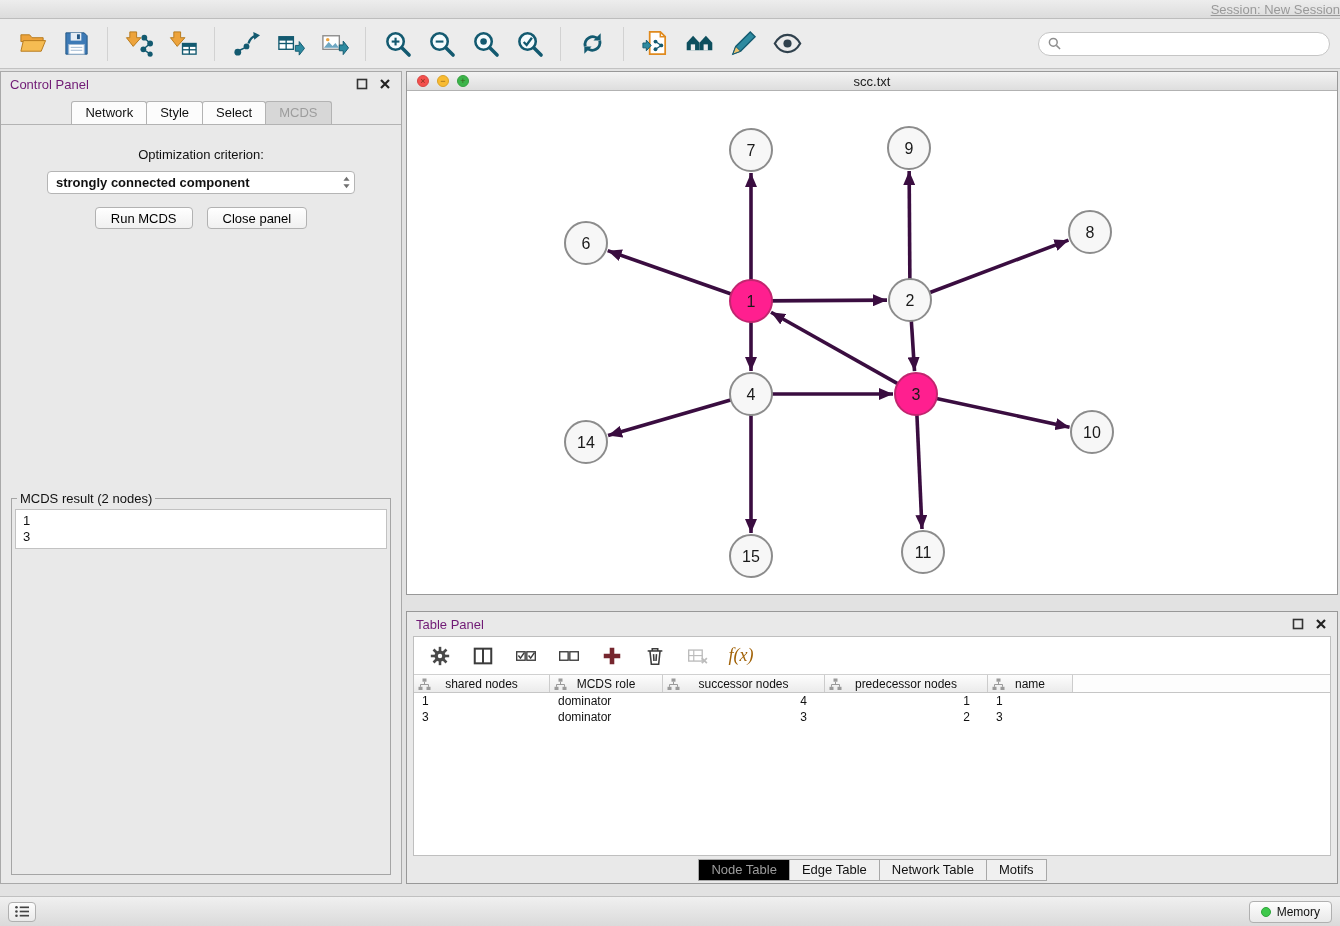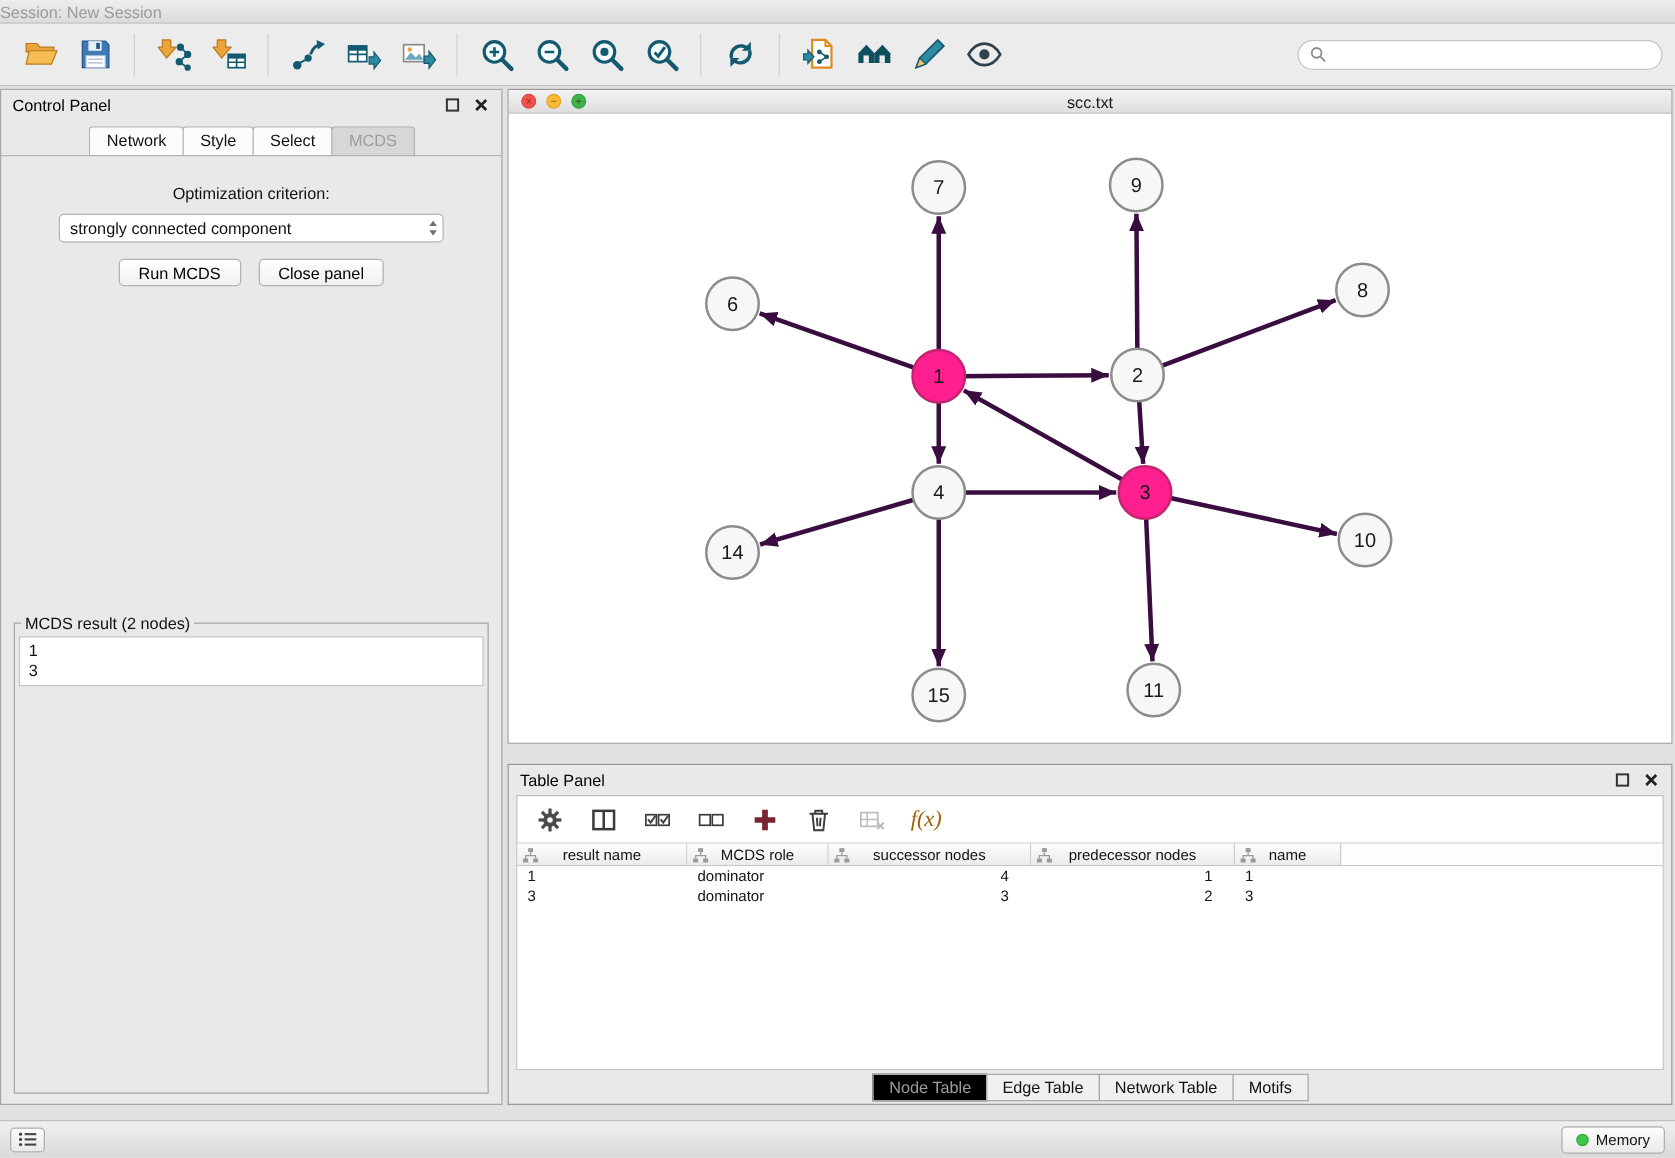--- a/index.html
+++ b/index.html
@@ -3,54 +3,54 @@
 <meta charset="utf-8">
 <style>
   * { margin:0; padding:0; box-sizing:border-box; }
   html,body { width:1340px; height:926px; overflow:hidden; }
   body { font-family:"Liberation Sans", sans-serif; font-size:13px; color:#111; background:#e0e0e0; }
 
   .window { position:relative; width:1340px; height:926px; background:#e2e2e2; }
 
   
   .titlebar { height:19px; background:linear-gradient(#ededed,#dcdcdc); border-bottom:1px solid #bdbdbd;
-              text-align:left; line-height:19px; font-size:13px; color:#9a9a9a; }
+              text-align:right; line-height:19px; font-size:13px; color:#9a9a9a;text-decoration:underline; }
 
   
   .toolbar { height:50px; background:#ececec; border-bottom:1px solid #c2c2c2;
              display:flex; align-items:center; padding:0 10px; }
   .tb-icon { width:36px; height:36px; display:inline-flex; align-items:center; justify-content:center; margin:0 4px; cursor:default; }
   .tb-icon svg { width:29px; height:29px; }
   .tb-sep { width:1px; height:34px; background:#d2d2d2; margin:0 9px; }
   .tb-spacer { flex:1; }
   .search-box { width:292px; height:24px; background:#fff; border:1px solid #c5c5c5; border-radius:12px;
                 display:flex; align-items:center; padding:0 9px; gap:5px; }
   .search-box svg { width:13px; height:13px; flex:none; }
   .search-box input { border:none; outline:none; flex:1; background:transparent; font:12px "Liberation Sans",sans-serif; }
 
   
   .main { position:absolute; top:70px; left:0; right:0; bottom:30px; display:flex; gap:4px; padding:1px 2px 12px 0; }
 
   
   .control-panel { width:402px; background:#e9e9e9; border:1px solid #a9a9a9; display:flex; flex-direction:column; }
   .panel-header { height:24px; display:flex; align-items:center; padding:0 9px; flex:none; }
-  .ph-title { flex:1; font-size:13px; color:#000000; }
+  .ph-title { flex:1; font-size:13px; color:#701a75; }
   .ph-btn { width:15px; height:15px; margin-left:8px; display:inline-flex; align-items:center; justify-content:center; }
   .ph-btn svg { width:12px; height:12px; }
 
   .cp-tabs { display:flex; justify-content:center; padding-top:5px; border-bottom:1px solid #b3b3b3; flex:none; }
   .cp-tab { border:1px solid #b3b3b3; border-bottom:none; background:#fcfcfc; padding:3px 13px 4px;
             font-size:13px; margin-right:-1px; border-radius:3px 3px 0 0; cursor:default; }
   .cp-tab.active { background:#d7d7d7; color:#9d9d9d; }
 
   .cp-body { flex:1; display:flex; flex-direction:column; padding-top:22px; overflow:hidden; }
   .opt-label { text-align:center; margin-bottom:9px; font-size:13px; }
   .cp-select { width:308px; height:23px; margin:0 auto; background:#fff; border:1px solid #b5b5b5; border-radius:4px;
                display:flex; align-items:center; padding:0 3px 0 8px; font-size:13px; }
-  .cp-select .sel-val { flex:1; white-space:nowrap; overflow:hidden; }
+  .cp-select .sel-val { flex:1; white-space:nowrap; overflow:hidden;font-weight:bold; }
   .select-arrows svg { width:9px; height:15px; display:block; }
   .cp-buttons { display:flex; justify-content:center; gap:14px; margin-top:13px; }
   .cp-btn { height:22px; padding:0 15px; font:13px "Liberation Sans",sans-serif; background:linear-gradient(#ffffff,#f0f0f0);
             border:1px solid #b2b2b2; border-radius:4px; cursor:default; }
 
   .result-box { margin:auto 10px 8px; height:384px; border:1px solid #a5a5a5; padding:3px 3px 3px; display:flex; flex-direction:column; }
   .result-box legend { font-size:13px; margin-left:2px; padding:0 3px; }
   .result-list { flex:1; background:#fff; border:1px solid #c2c2c2; overflow:auto; padding:3px 7px; font-size:13px; line-height:16px; }
 
   
@@ -452,21 +452,21 @@
           <div class="table-header">
               <div class="th" style="width: 136px;">
                 <span class="sort-icon">
                   <svg viewBox="0 0 13 13">
                     <rect x="4.5" y="0.5" width="4" height="3.2" fill="#9a9a9a"></rect>
                     <rect x="0.5" y="8.8" width="4" height="3.2" fill="#9a9a9a"></rect>
                     <rect x="8.5" y="8.8" width="4" height="3.2" fill="#9a9a9a"></rect>
                     <path d="M6.5 3.7v2.8M2.5 8.8V6.5h8v2.3" stroke="#9a9a9a" fill="none"></path>
                   </svg>
                 </span>
-                <span class="th-label">result name</span>
+                <span class="th-label">shared nodes</span>
               </div>
               <div class="th" style="width: 113px;">
                 <span class="sort-icon">
                   <svg viewBox="0 0 13 13">
                     <rect x="4.5" y="0.5" width="4" height="3.2" fill="#9a9a9a"></rect>
                     <rect x="0.5" y="8.8" width="4" height="3.2" fill="#9a9a9a"></rect>
                     <rect x="8.5" y="8.8" width="4" height="3.2" fill="#9a9a9a"></rect>
                     <path d="M6.5 3.7v2.8M2.5 8.8V6.5h8v2.3" stroke="#9a9a9a" fill="none"></path>
                   </svg>
                 </span>

